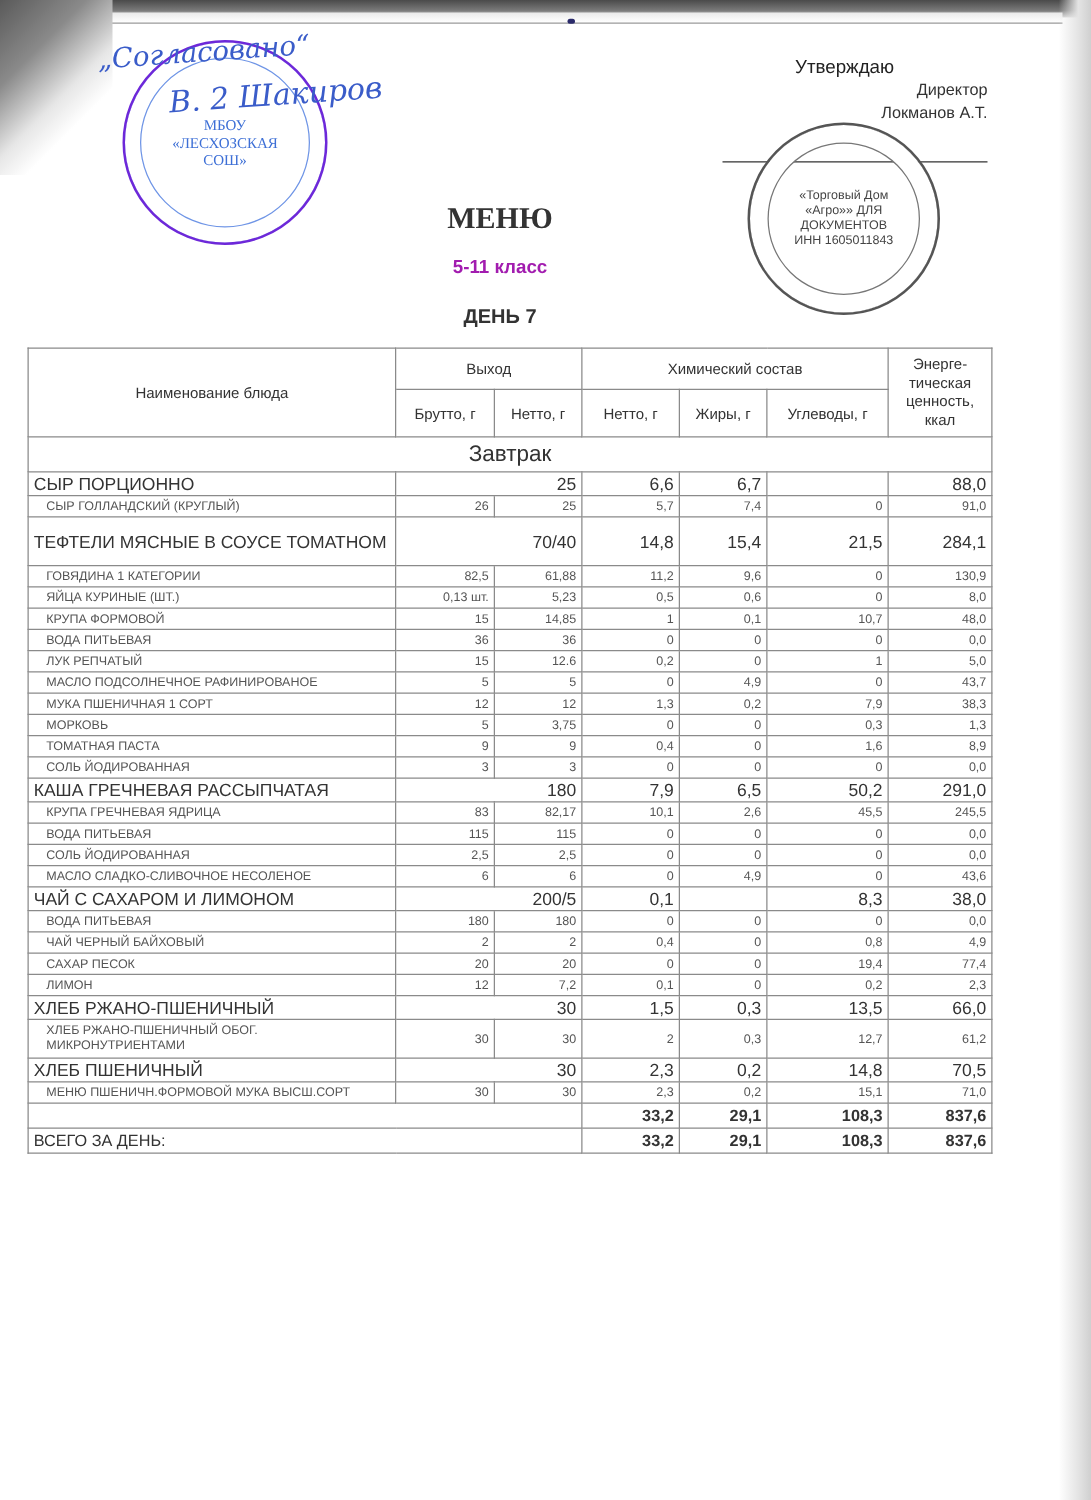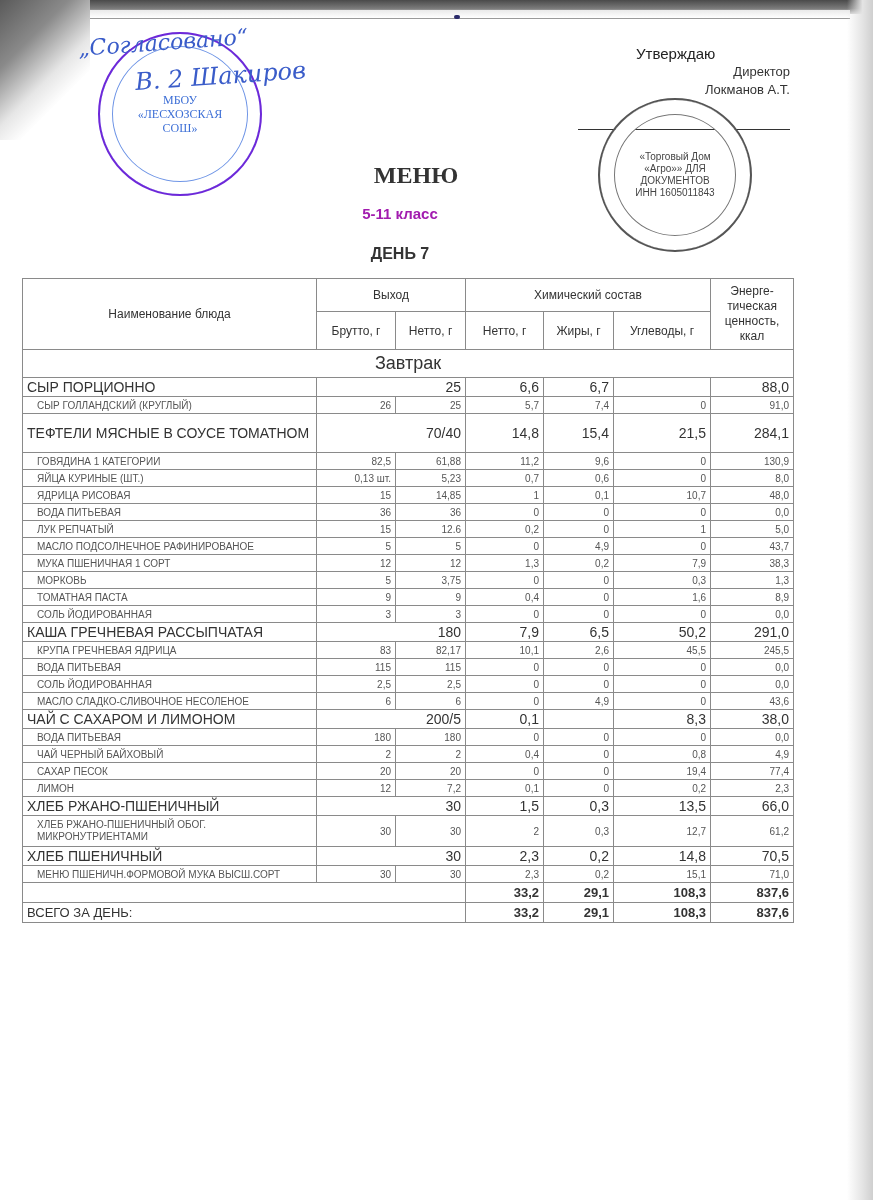--- a/index.html
+++ b/index.html
@@ -56,21 +56,21 @@
     .signature-2 { left: 135px; top: 62px; font-size: 24px; }
 
     
     .approve { position: absolute; left: 560px; top: 45px; width: 230px; }
     .approve-title { position:absolute; left: 76px; top: 0; font-weight: normal; font-size: 15px; color:#222; }
     .approve-role { position:absolute; right: 0; top: 19px; font-size: 13px; color:#333; }
     .approve-name { position:absolute; right: 0; top: 37px; font-size: 13px; color:#333; }
     .approve-line { position:absolute; left: 18px; top: 84px; width: 212px; height: 1px; background:#333; }
 
     
-    .title-menu { position:absolute; left:0; width:800px; top:162px; text-align:center; padding-left:16px;
+    .title-menu { position:absolute; left:0; width:800px; top:162px; text-align:center; padding-left:0;
       font-family:"Liberation Serif", serif; font-weight:bold; font-size:24px; color:#333; }
     .title-class { position:absolute; left:0; width:800px; top:205px; text-align:center;
       font-weight:bold; font-size:15px; color:#a21caf; }
     .title-day { position:absolute; left:0; width:800px; top:245px; text-align:center;
       font-weight:bold; font-size:16px; color:#333; }
 
     
     table.menu {
       position: absolute; left: 22px; top: 278px;
       border-collapse: collapse; table-layout: fixed; width: 771px;
@@ -188,27 +188,27 @@
         <td class="num">61,88</td>
         <td class="num">11,2</td>
         <td class="num">9,6</td>
         <td class="num">0</td>
         <td class="num">130,9</td>
       </tr>
       <tr class="ing">
         <td class="name">ЯЙЦА КУРИНЫЕ (ШТ.)</td>
         <td class="num">0,13 шт.</td>
         <td class="num">5,23</td>
-        <td class="num">0,7</td>
+        <td class="num">0,5</td>
         <td class="num">0,6</td>
         <td class="num">0</td>
         <td class="num">8,0</td>
       </tr>
       <tr class="ing">
-        <td class="name">ЯДРИЦА РИСОВАЯ</td>
+        <td class="name">КРУПА ФОРМОВОЙ</td>
         <td class="num">15</td>
         <td class="num">14,85</td>
         <td class="num">1</td>
         <td class="num">0,1</td>
         <td class="num">10,7</td>
         <td class="num">48,0</td>
       </tr>
       <tr class="ing">
         <td class="name">ВОДА ПИТЬЕВАЯ</td>
         <td class="num">36</td>

